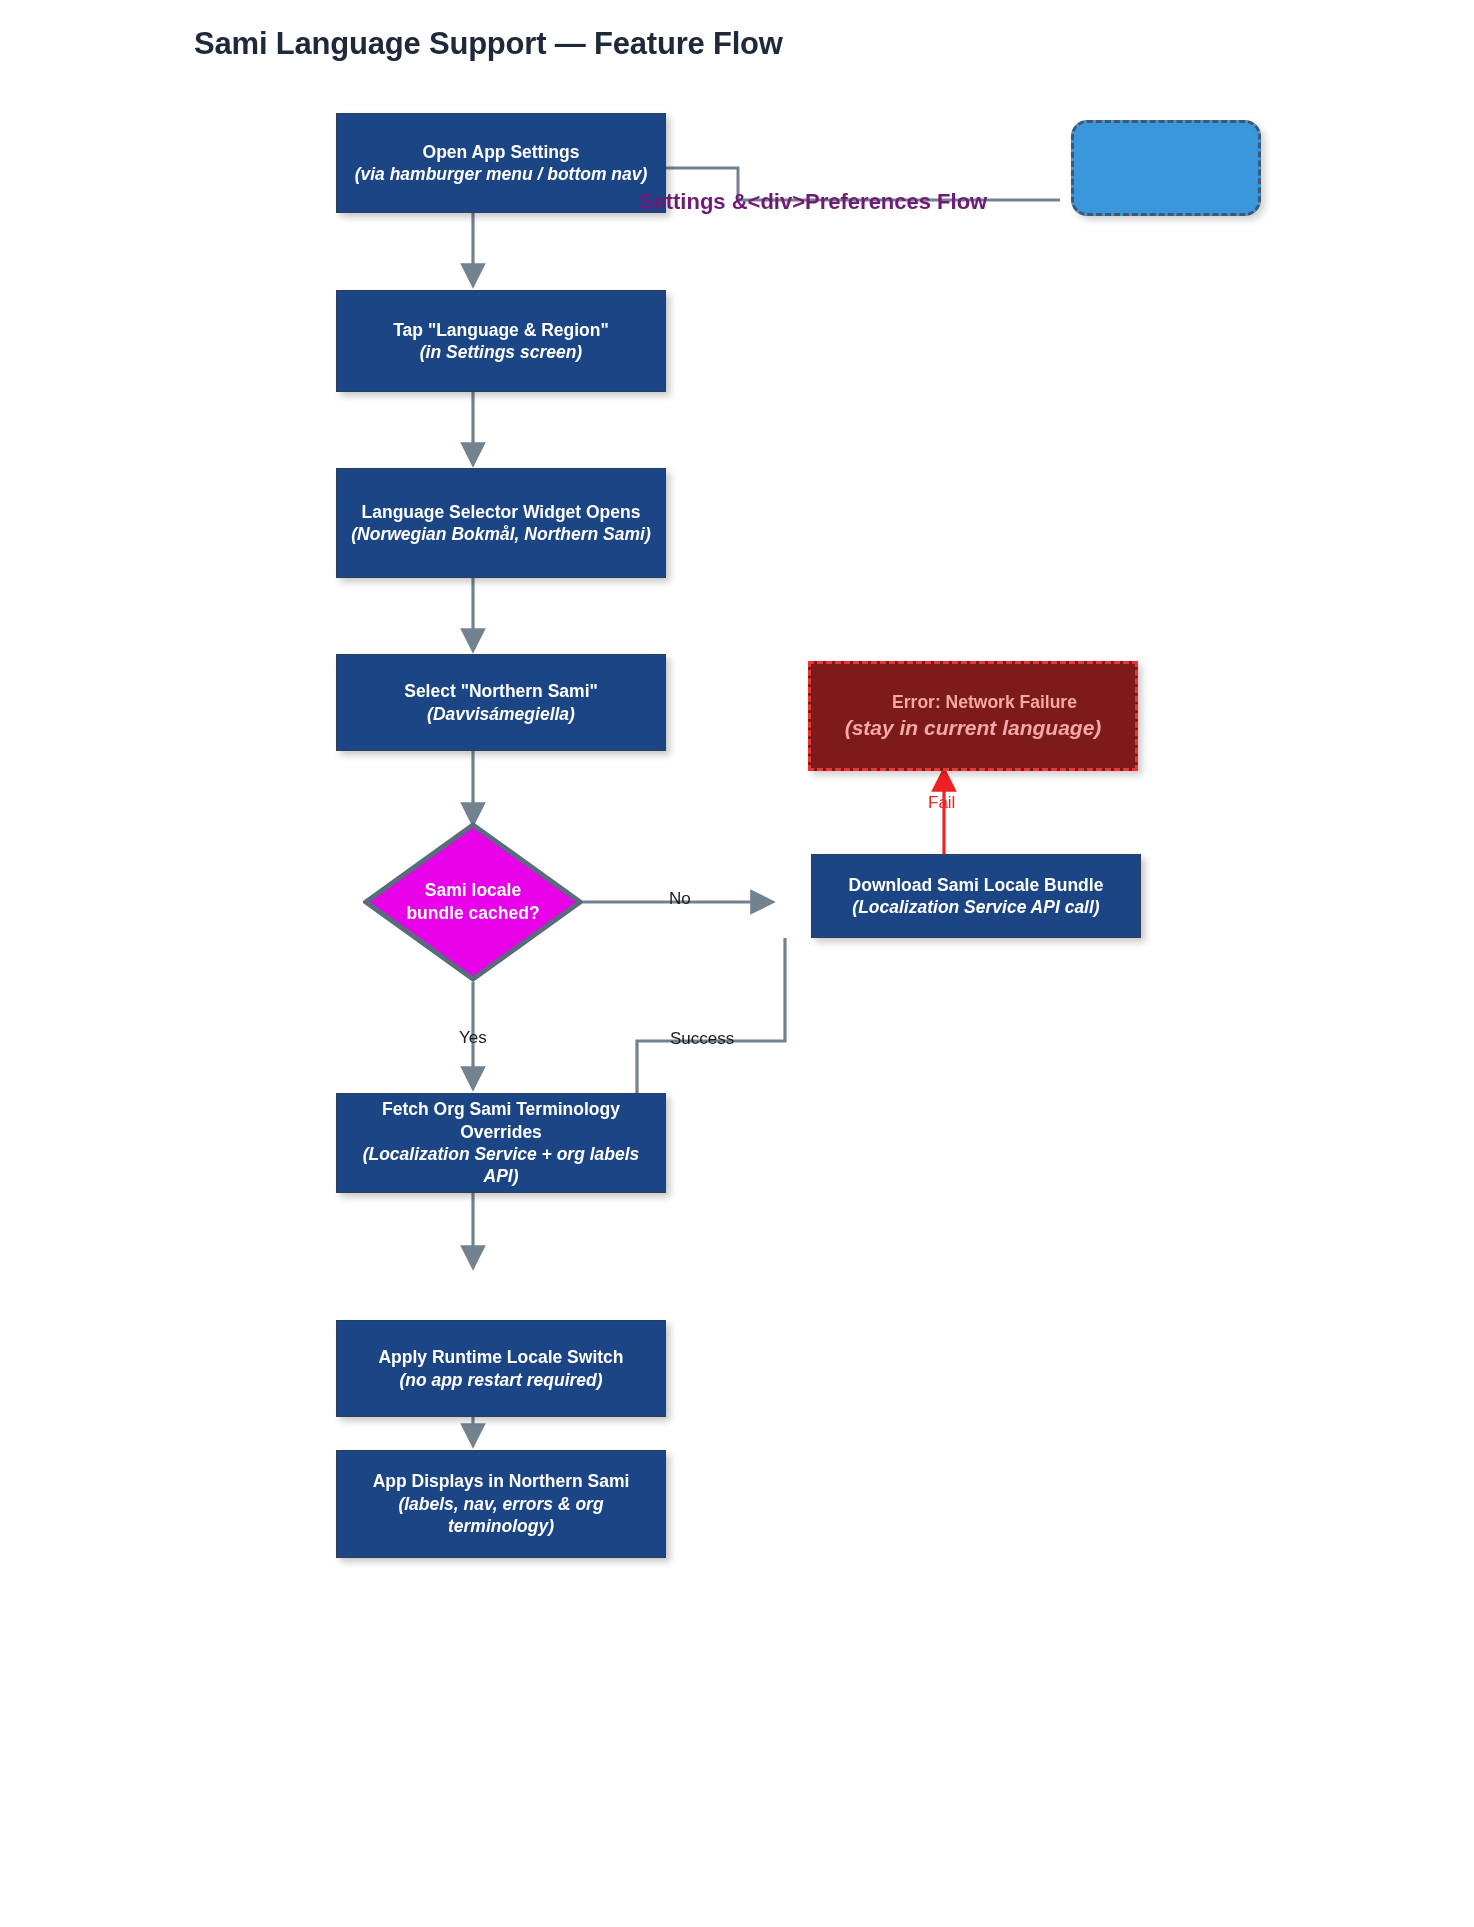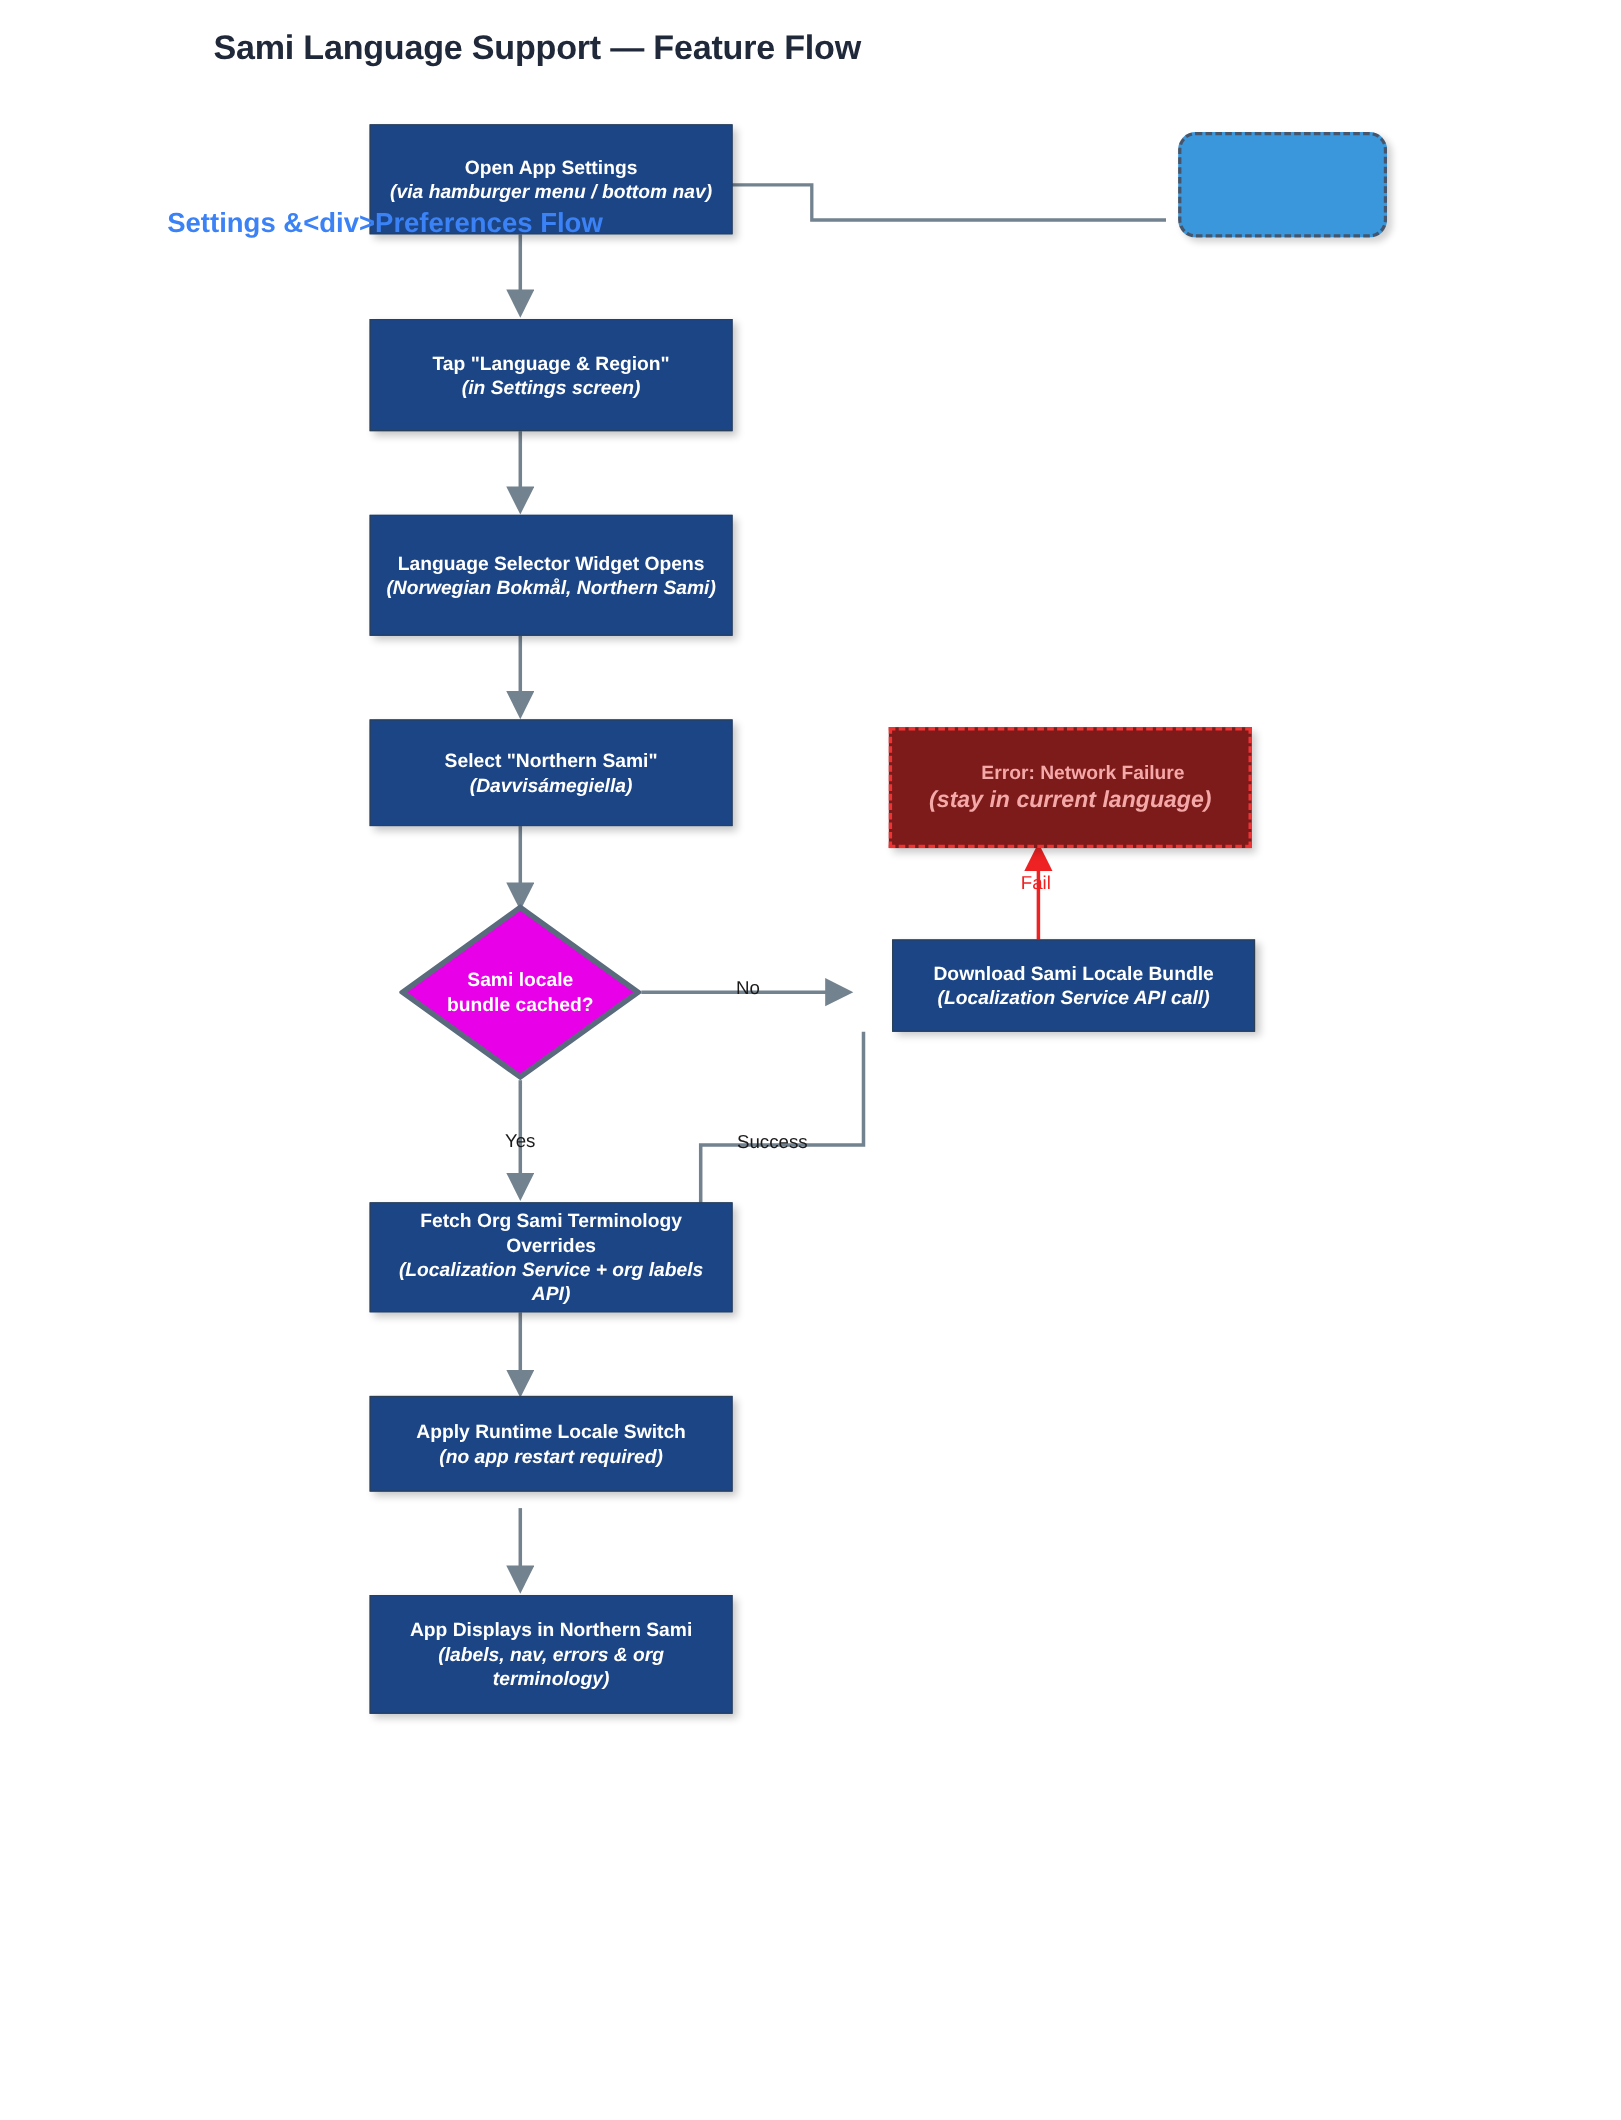--- a/index.html
+++ b/index.html
@@ -69,24 +69,24 @@
     background: #3b97dc;
     border: 3px dashed #45556b;
     border-radius: 16px;
     box-shadow: 4px 4px 7px rgba(0,0,0,0.18);
   }
   .ext-label {
     position: absolute;
     top: 189px;
     left: 0;
     width: 1474px;
-    text-align: left;
-    font-size: 25px;
-    font-weight: bold;
-    color: #3b82f6;
+    text-align: center;
+    font-size: 22px;
+    font-weight: bold;
+    color: #701a75;
     white-space: nowrap;
     pointer-events: none;
   }
   .ext-label span { display: inline-block; margin-left: 152px; }
   .err {
     background: #7d1a1a;
     border: 3px dashed #ef3333;
     box-shadow: 4px 4px 7px rgba(0,0,0,0.2);
     padding: 4px 10px;
   }
@@ -221,21 +221,21 @@
   <div class="node err" style="left:780px; top:661px; width:330px; height:110px;">
     <div class="ln1">Error: Network Failure</div>
     <div class="ln2">(stay in current language)</div>
   </div>
 
   <div class="node proc" style="left:308px; top:1093px; width:330px; height:100px;">
     <div class="ln1">Fetch Org Sami Terminology Overrides</div>
     <div class="ln2">(Localization Service + org labels API)</div>
   </div>
 
-  <div class="node proc" style="left:308px; top:1269px; width:330px; height:87px;">
+  <div class="node proc" style="left:308px; top:1320px; width:330px; height:97px;">
     <div class="ln1">Apply Runtime Locale Switch</div>
     <div class="ln2">(no app restart required)</div>
   </div>
 
   <div class="node proc" style="left:308px; top:1450px; width:330px; height:108px;">
     <div class="ln1">App Displays in Northern Sami</div>
     <div class="ln2">(labels, nav, errors &amp; org terminology)</div>
   </div>
 
   <div class="edge-label" style="left:669px; top:889px;text-align:center;">No</div>

